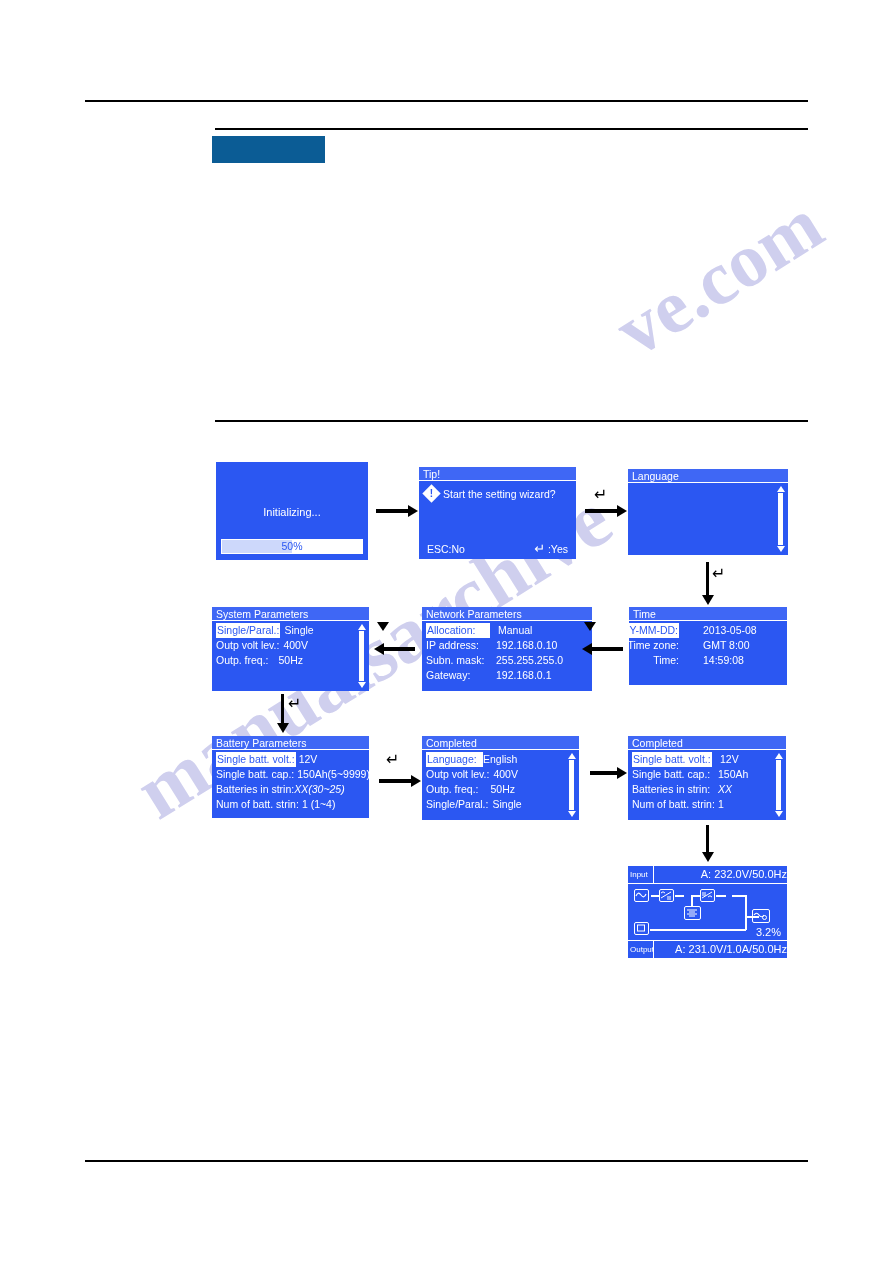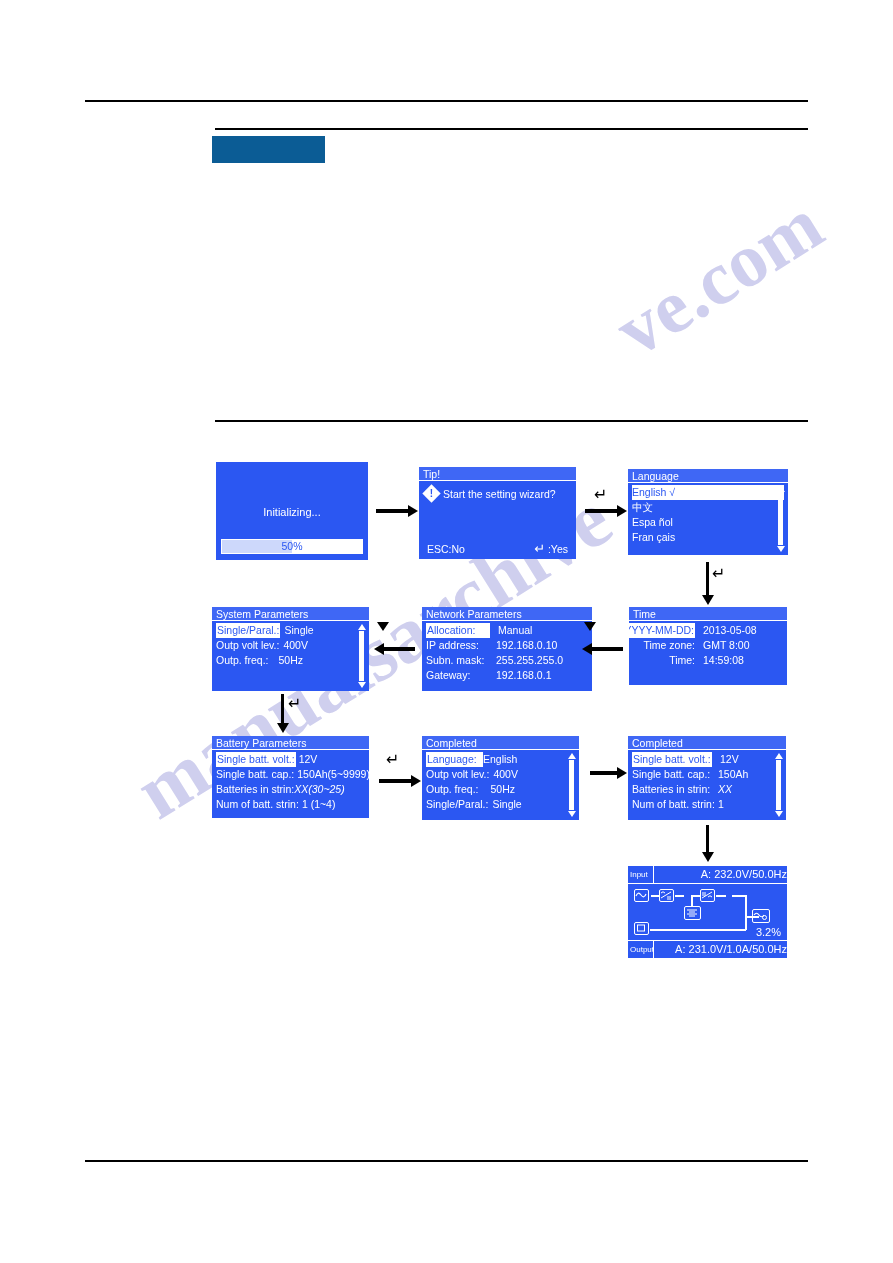--- a/index.html
+++ b/index.html
@@ -208,21 +208,21 @@
   
   #panel-network {
     left: 422px; top: 607px; width: 170px; height: 84px;
   }
   
   #panel-time {
     left: 629px; top: 607px; width: 158px; height: 78px;
   }
   .row-right { justify-content: flex-end; }
   .row-right .lbl { text-align: right; }
-  .time-val { width: 80px; padding-left: 8px; }
+  .time-val { width: 80px; padding-left: 24px; }
 
   
   #panel-battery {
     left: 212px; top: 736px; width: 157px; height: 82px;
   }
   
   #panel-completed-a {
     left: 422px; top: 736px; width: 157px; height: 84px;
   }
   
@@ -359,34 +359,20 @@
     <span>ESC:No</span>
     <span>
       <span class="enter-glyph">↵</span>
       <span>:Yes</span>
     </span>
   </div>
 </div>
 
 <div class="lcd" id="panel-language">
   <div class="lcd-title">Language</div>
-  <div class="lcd-body">
-    <div class="row row-hl">
-      <span class="lbl">English √</span>
-    </div>
-    <div class="row">
-      <span class="lbl">中文</span>
-    </div>
-    <div class="row">
-      <span class="lbl">Espa ñol</span>
-    </div>
-    <div class="row">
-      <span class="lbl">Fran çais</span>
-    </div>
-  </div>
   <div class="lcd-scroll" style="top:17px;bottom:3px;">
     <span class="tri-up"></span>
     <span class="scroll-track"></span>
     <span class="tri-dn"></span>
   </div>
 </div>
 
 <div class="lcd" id="panel-system">
   <div class="lcd-title">System Parameters</div>
   <div class="lcd-body">

